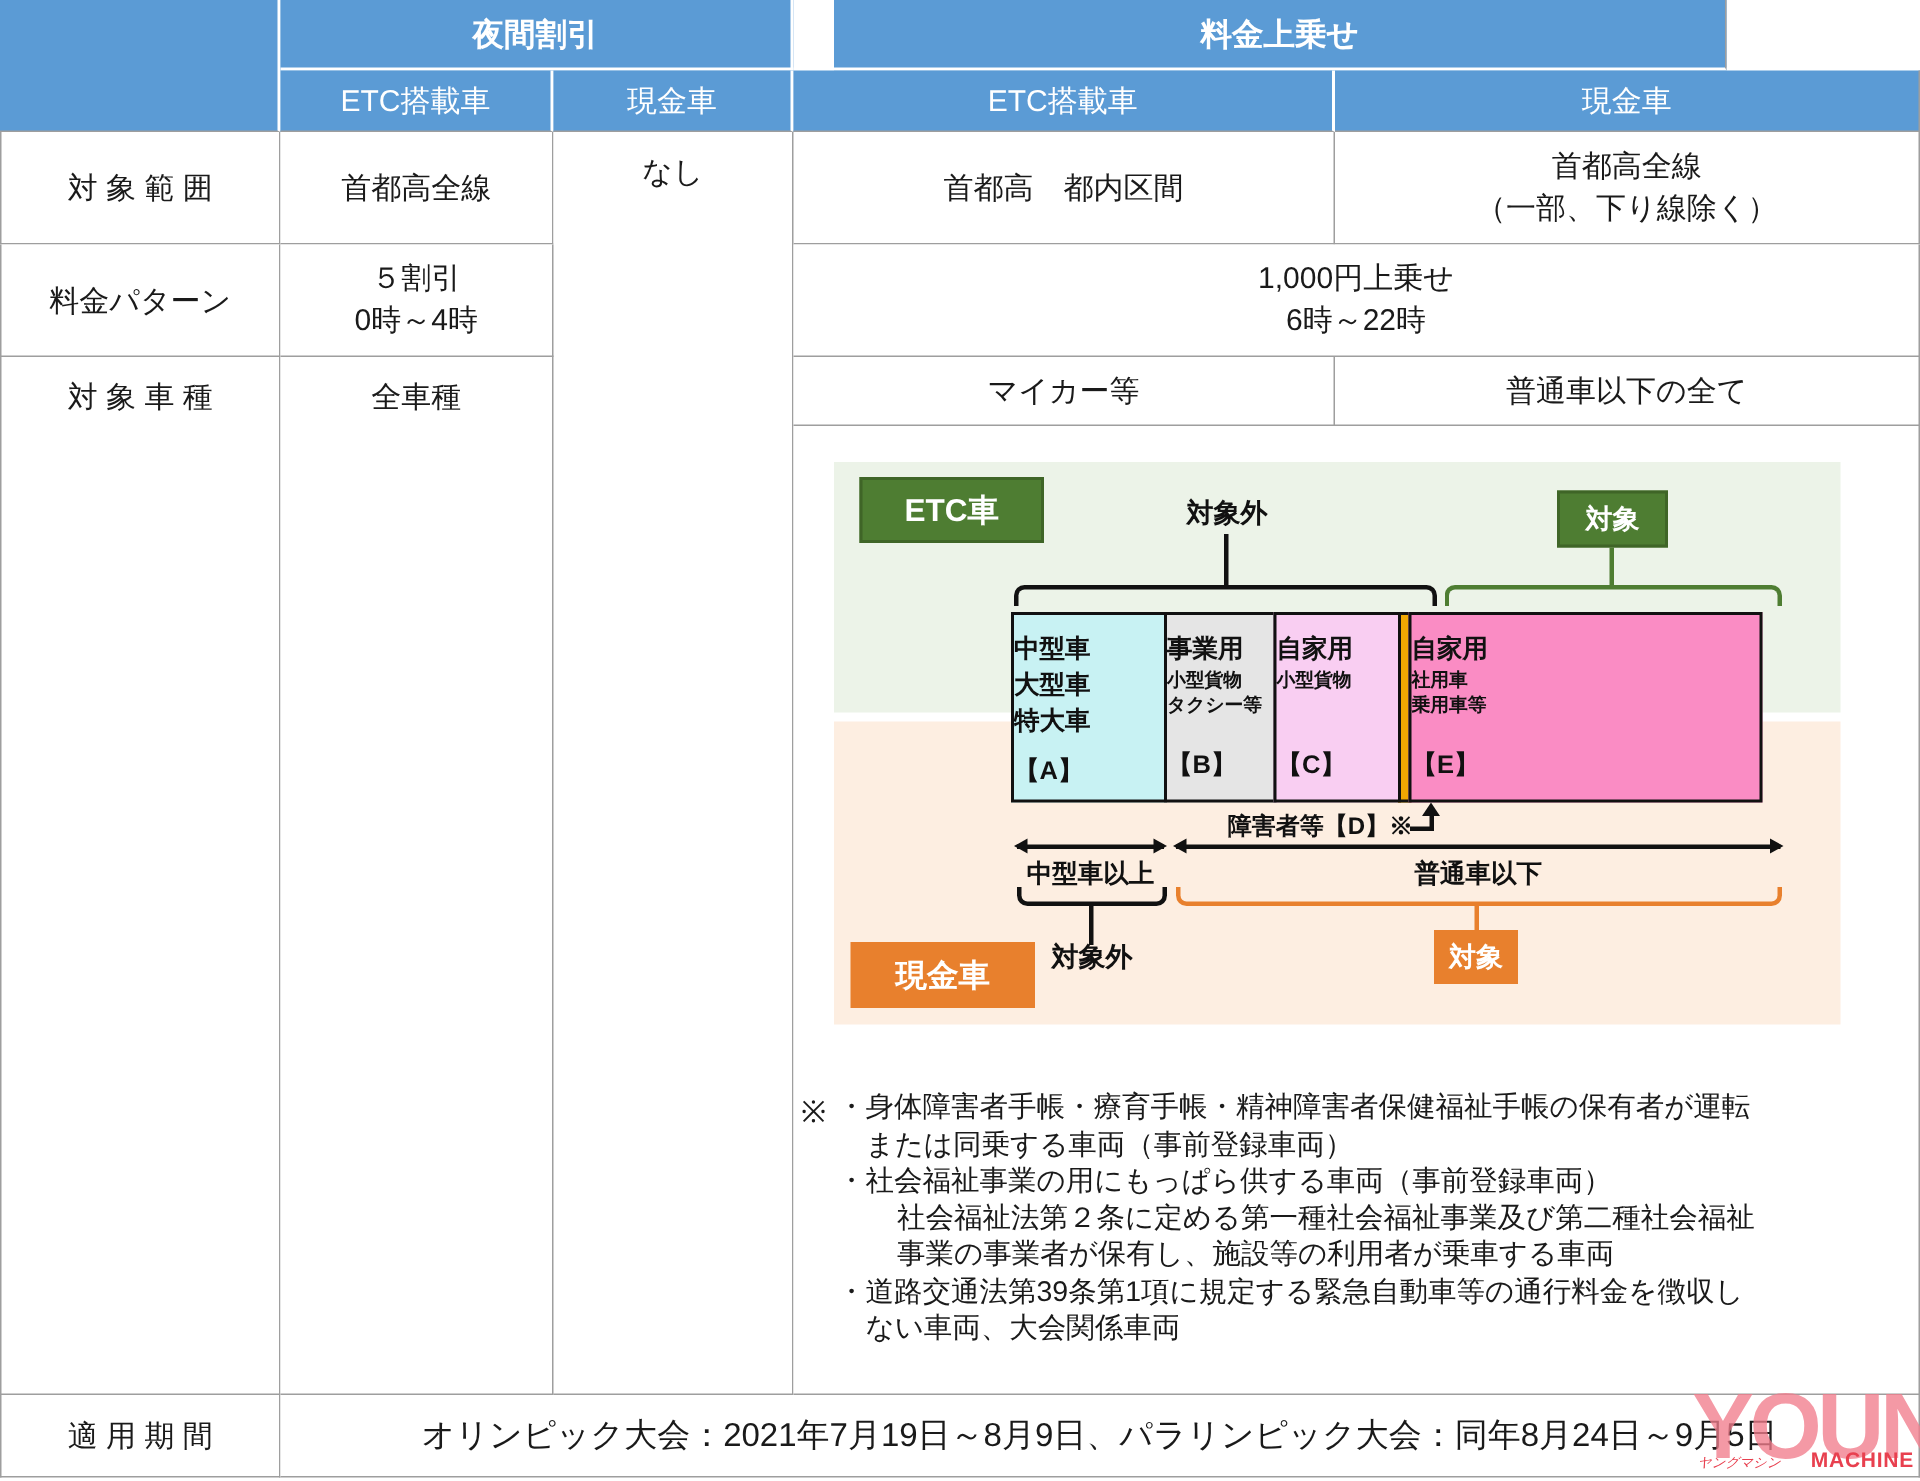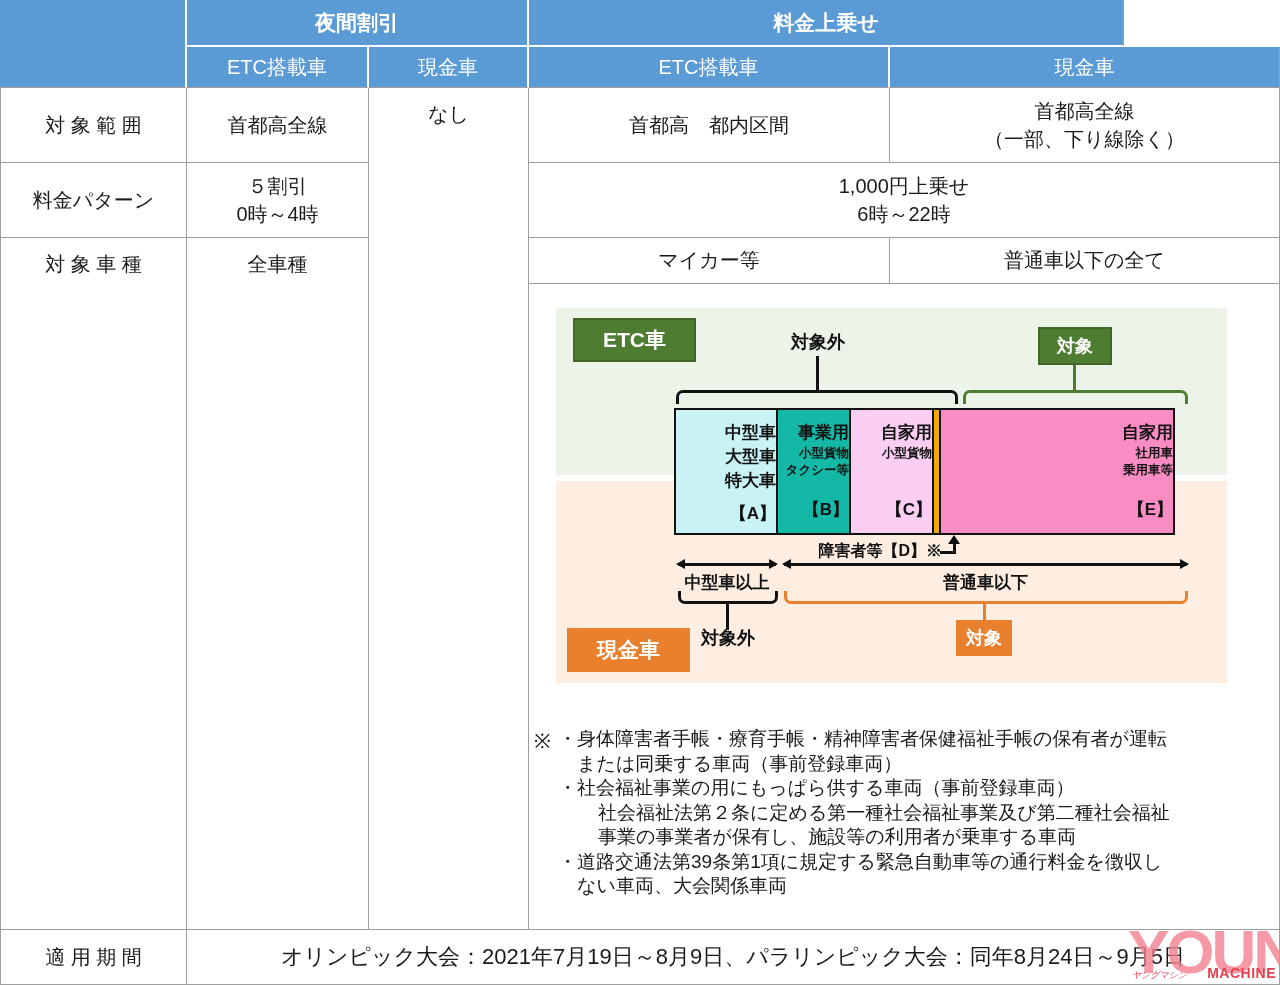--- a/index.html
+++ b/index.html
@@ -36,27 +36,27 @@
   .stem.green  { background:#4e7d32; }
   .stem.orange { background:#e8802d; }
   .brkt-top { position:absolute; height:14px; border-top:3px solid #111; border-left:3px solid #111; border-right:3px solid #111;
               border-radius:7px 7px 0 0; }
   .brkt-top.green { border-color:#4e7d32; }
   .brkt-bot { position:absolute; height:13px; border-bottom:3px solid #111; border-left:3px solid #111; border-right:3px solid #111;
               border-radius:0 0 7px 7px; }
   .brkt-bot.orange { border-color:#e8802d; }
 
   #boxes { position:absolute; left:118px; top:100px; width:518px; height:127px; display:flex; }
-  .vbox { border:2px solid #111; height:127px; display:flex; flex-direction:column; align-items:flex-end; padding-top:11px; }
+  .vbox { border:2px solid #111; height:127px; display:flex; flex-direction:column; align-items:flex-start; padding-top:11px; }
   .vbox + .vbox { margin-left:-2px; }
   .bt    { font-weight:bold; font-size:17px; line-height:24px; color:#111; }
   .bs    { font-weight:bold; font-size:12.5px; line-height:17px; color:#111; }
   .bcode { font-weight:bold; font-size:17px; color:#111; margin-top:auto; margin-bottom:12px; }
   #box-a { width:104px; background:#c8f2f3; }
-  #box-b { width:75px;  background:#14b8a6; }
+  #box-b { width:75px;  background:#e5e5e5; }
   #box-c { width:85px;  background:#f9cef2; }
   #box-d { width:9px;   background:#f0a802; padding:0; }
   #box-e { width:236px; background:#fa8cc4; }
 
   .darrow { position:absolute; height:3px; background:#111; }
   .darrow::before { content:""; position:absolute; left:-2px; top:-4px; border-top:5px solid transparent;
                     border-bottom:5px solid transparent; border-right:9px solid #111; }
   .darrow::after  { content:""; position:absolute; right:-2px; top:-4px; border-top:5px solid transparent;
                     border-bottom:5px solid transparent; border-left:9px solid #111; }
   .dline { position:absolute; background:#111; }
@@ -77,21 +77,21 @@
   #wm-kana { font-size:9px; font-style:italic; color:#e8404f; }
   #wm-machine { font-size:14px; font-weight:800; letter-spacing:0.5px; color:#e8404f; }
 </style>
 </head>
 <body>
 
 <div id="page">
 
   <div class="hcell corner" style="left:0;top:0;width:187px;height:88px;"></div>
   <div class="hcell h1" style="left:187px;top:0;width:342px;height:47px;">夜間割引</div>
-  <div class="hcell h1 edgeR" style="left:529px;top:0;width:595px;height:47px;font-family:Liberation Mono, monospace;">料金上乗せ</div>
+  <div class="hcell h1 edgeR" style="left:556px;top:0;width:595px;height:47px;font-family:Liberation Mono, monospace;">料金上乗せ</div>
   <div class="hcell h2" style="left:187px;top:47px;width:182px;height:41px;">ETC搭載車</div>
   <div class="hcell h2" style="left:369px;top:47px;width:160px;height:41px;">現金車</div>
   <div class="hcell h2" style="left:529px;top:47px;width:361px;height:41px;">ETC搭載車</div>
   <div class="hcell h2 edgeR" style="left:890px;top:47px;width:390px;height:41px;">現金車</div>
 
   <div class="cell bl cen" style="left:0;top:88px;width:187px;height:75px;">対 象 範 囲</div>
   <div class="cell cen" style="left:187px;top:88px;width:182px;height:75px;">首都高全線</div>
   <div class="cell cen" style="left:529px;top:88px;width:361px;height:75px;">首都高　都内区間</div>
   <div class="cell topc" style="left:369px;top:88px;width:160px;height:842px;">なし</div>
   <div class="cell cen preline" style="left:890px;top:88px;width:390px;height:75px;">首都高全線

